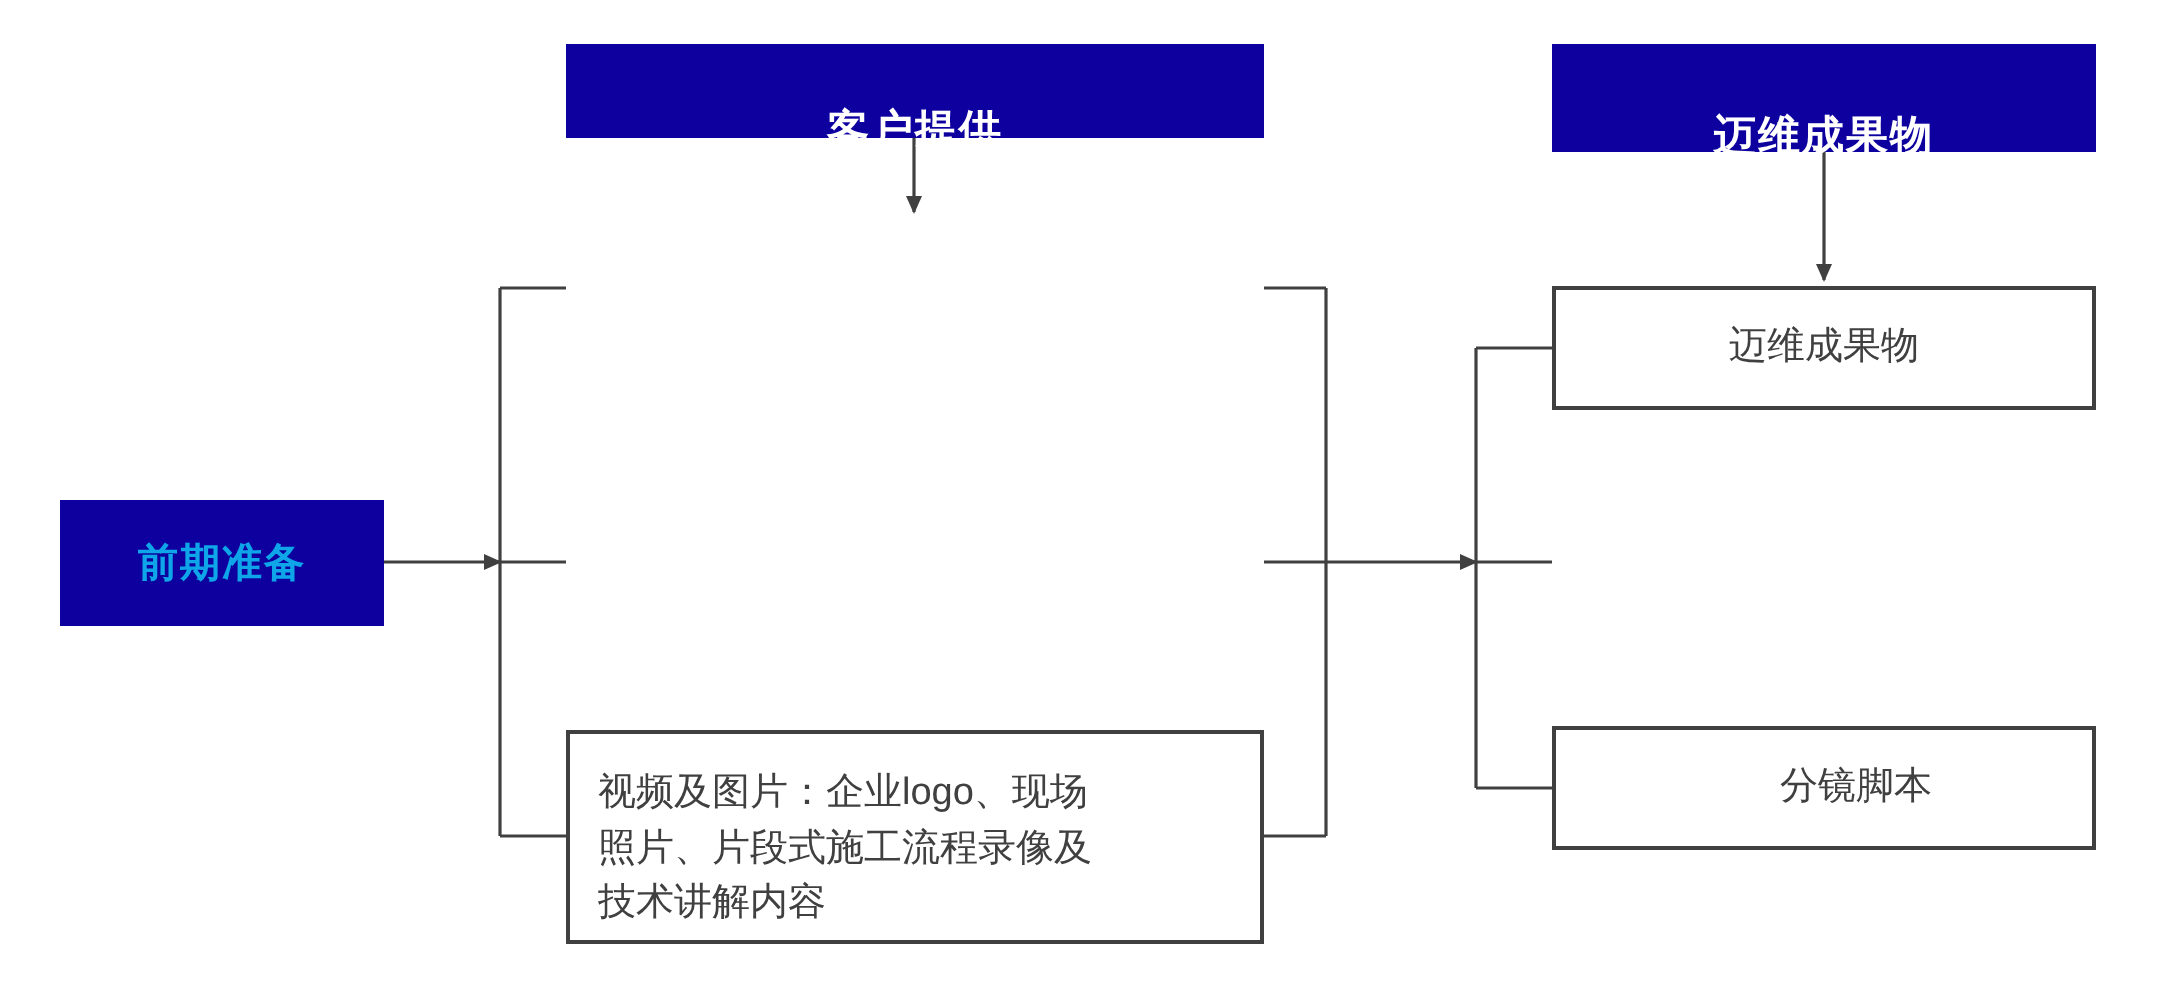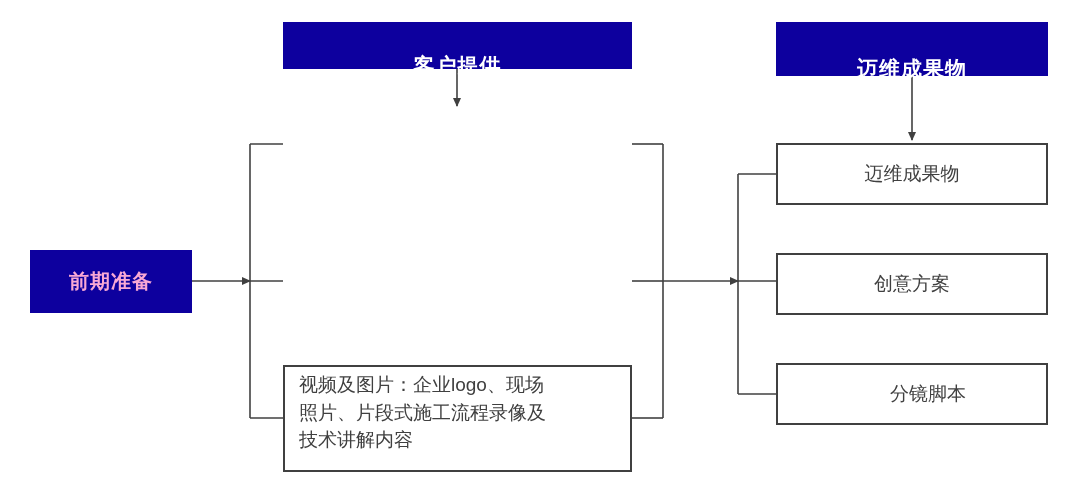--- a/index.html
+++ b/index.html
@@ -48,21 +48,21 @@
     white-space: nowrap;
     margin-top: 40px;
   }
   .node-stage {
     background: #0d009e;
     border: 1px solid #0d009e;
     align-items: center;
     justify-content: center;
   }
   .node-stage .label {
-    color: #f9a8d4;
+    color: #0ea5e9;
     font-weight: bold;
     font-size: 20px;
     letter-spacing: 1px;
     text-align: center;
     white-space: nowrap;
   }
   .node-box {
     background: #ffffff;
     border: 2px solid #404040;
     align-items: center;
@@ -77,21 +77,21 @@
   }
   .node-box.centered {
     justify-content: center;
   }
   .node-box.centered .label {
     text-align: center;
     padding: 0 8px;
   }
   .node-box.top-align {
     align-items: flex-start;
-    padding-top: 4px;
+    padding-top: 16px;
   }
 </style>
 </head>
 <body>
 
 <div id="canvas">
 
   <svg class="connectors" viewBox="0 0 1080 494" xmlns="http://www.w3.org/2000/svg">
     <defs>
       <marker id="arrowhead" markerWidth="9" markerHeight="9" refX="8" refY="4" orient="auto" markerUnits="userSpaceOnUse">
@@ -154,21 +154,18 @@
   <div class="node node-box top-align" style="left:283px; top:365px; width:349px; height:107px;">
     <span class="label">视频及图片：企业logo、现场
 照片、片段式施工流程录像及
 技术讲解内容</span>
   </div>
 
   <div class="node node-box centered" style="left:776px; top:143px; width:272px; height:62px;">
     <span class="label">迈维成果物</span>
   </div>
 
-  <div class="node node-box centered" style="left:776px; top:253px; width:272px; height:62px;">
-    <span class="label">创意方案</span>
-  </div>
 
   <div class="node node-box centered" style="left:776px; top:363px; width:272px; height:62px;padding-left:32px;">
     <span class="label">分镜脚本</span>
   </div>
 
 </div>
 
 </body></html>

